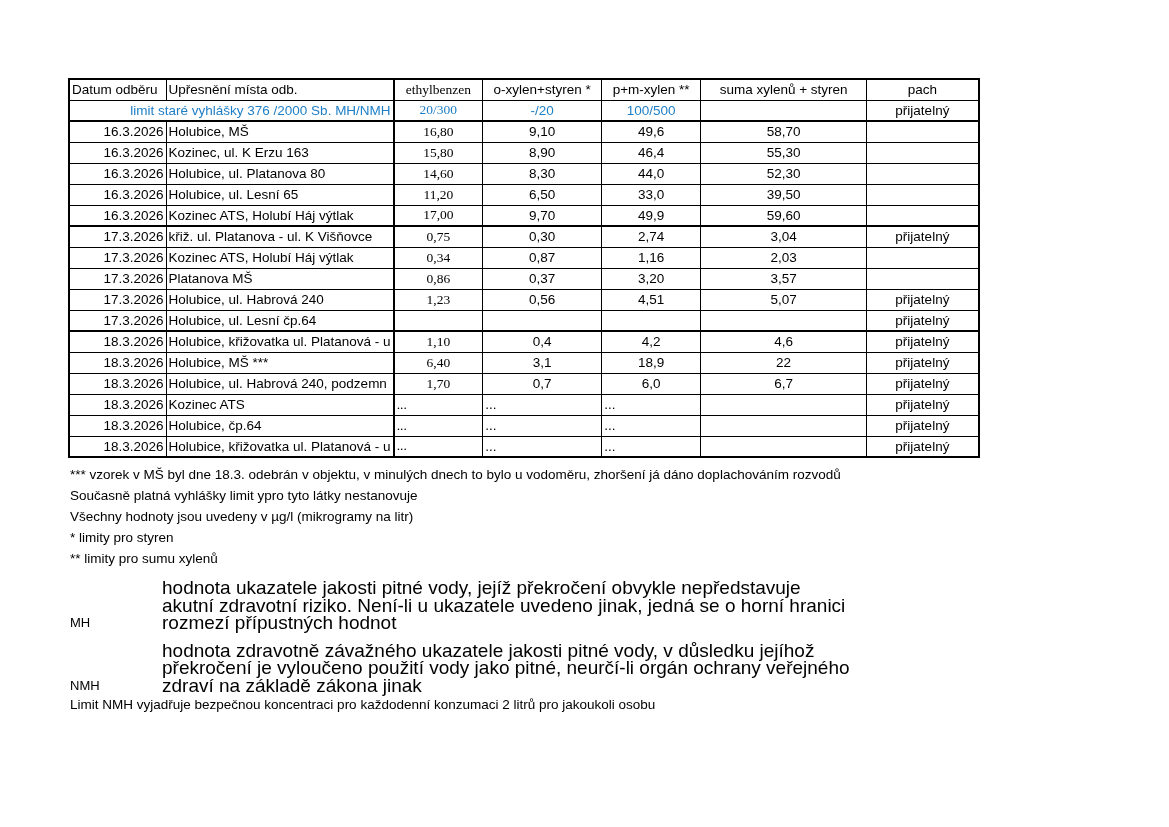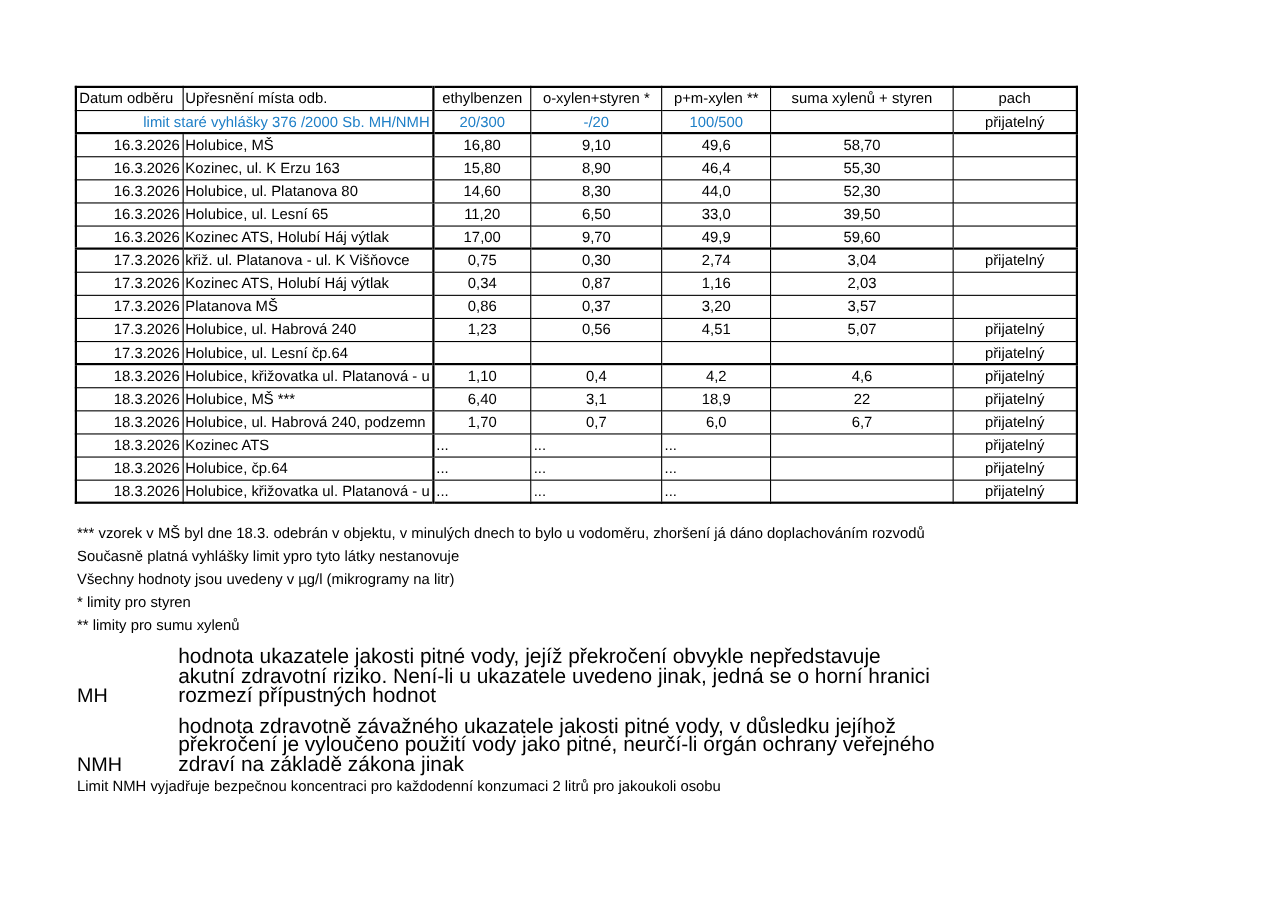--- a/index.html
+++ b/index.html
@@ -23,35 +23,35 @@
     height: 21px;
     font-size: 13.5px;
     font-weight: 400;
     padding: 0 2px;
     overflow: hidden;
     white-space: nowrap;
   }
   table.data thead th { height: 21px; }
   th.left { text-align: left; padding-left: 3px; }
   th.center { text-align: center; }
-  .thickL { border-left-width: 2px !important; }
+  .thickL { border-left-width: 2px !important; font-family: Liberation Serif, serif; }
   tr.limit-row td { border-bottom-width: 2px; }
   tr.group-start td { border-top-width: 2px; }
   .blue { color: var(--accent); margin-left: 28px; }
   .limit-label { text-align: right; padding-right: 2px; }
   td.date { text-align: right; padding-right: 4px; }
   td.place { text-align: left; padding-left: 3px; }
   td.num { text-align: center; }
   td.pach { text-align: center; }
   td.dots { text-align: left; padding-left: 2px; }
 
-  .notes-block { position: absolute; left: 70px; top: 474px; width: 1060px; }
+  .notes-block { position: absolute; left: 70px; top: 464px; width: 1060px; }
   .note { font-size: 13.5px; line-height: 21px; white-space: nowrap; }
   .definition { display: flex; align-items: flex-end; margin-top: 10px; }
-  .def-term { width: 92px; font-size: 18px; line-height: 17.5px; flex: none; }
+  .def-term { width: 92px; font-size: 13px; line-height: 17.5px; flex: none; }
   .def-text { width: 692px; font-size: 19px; line-height: 17.5px; }
   .footer-note { font-size: 13.5px; line-height: 22px; white-space: nowrap; }
   .footer-note.first { margin-top: 9px; }
 </style>
 </head>
 <body>
 
 <div class="page">
 
   <table class="data">

